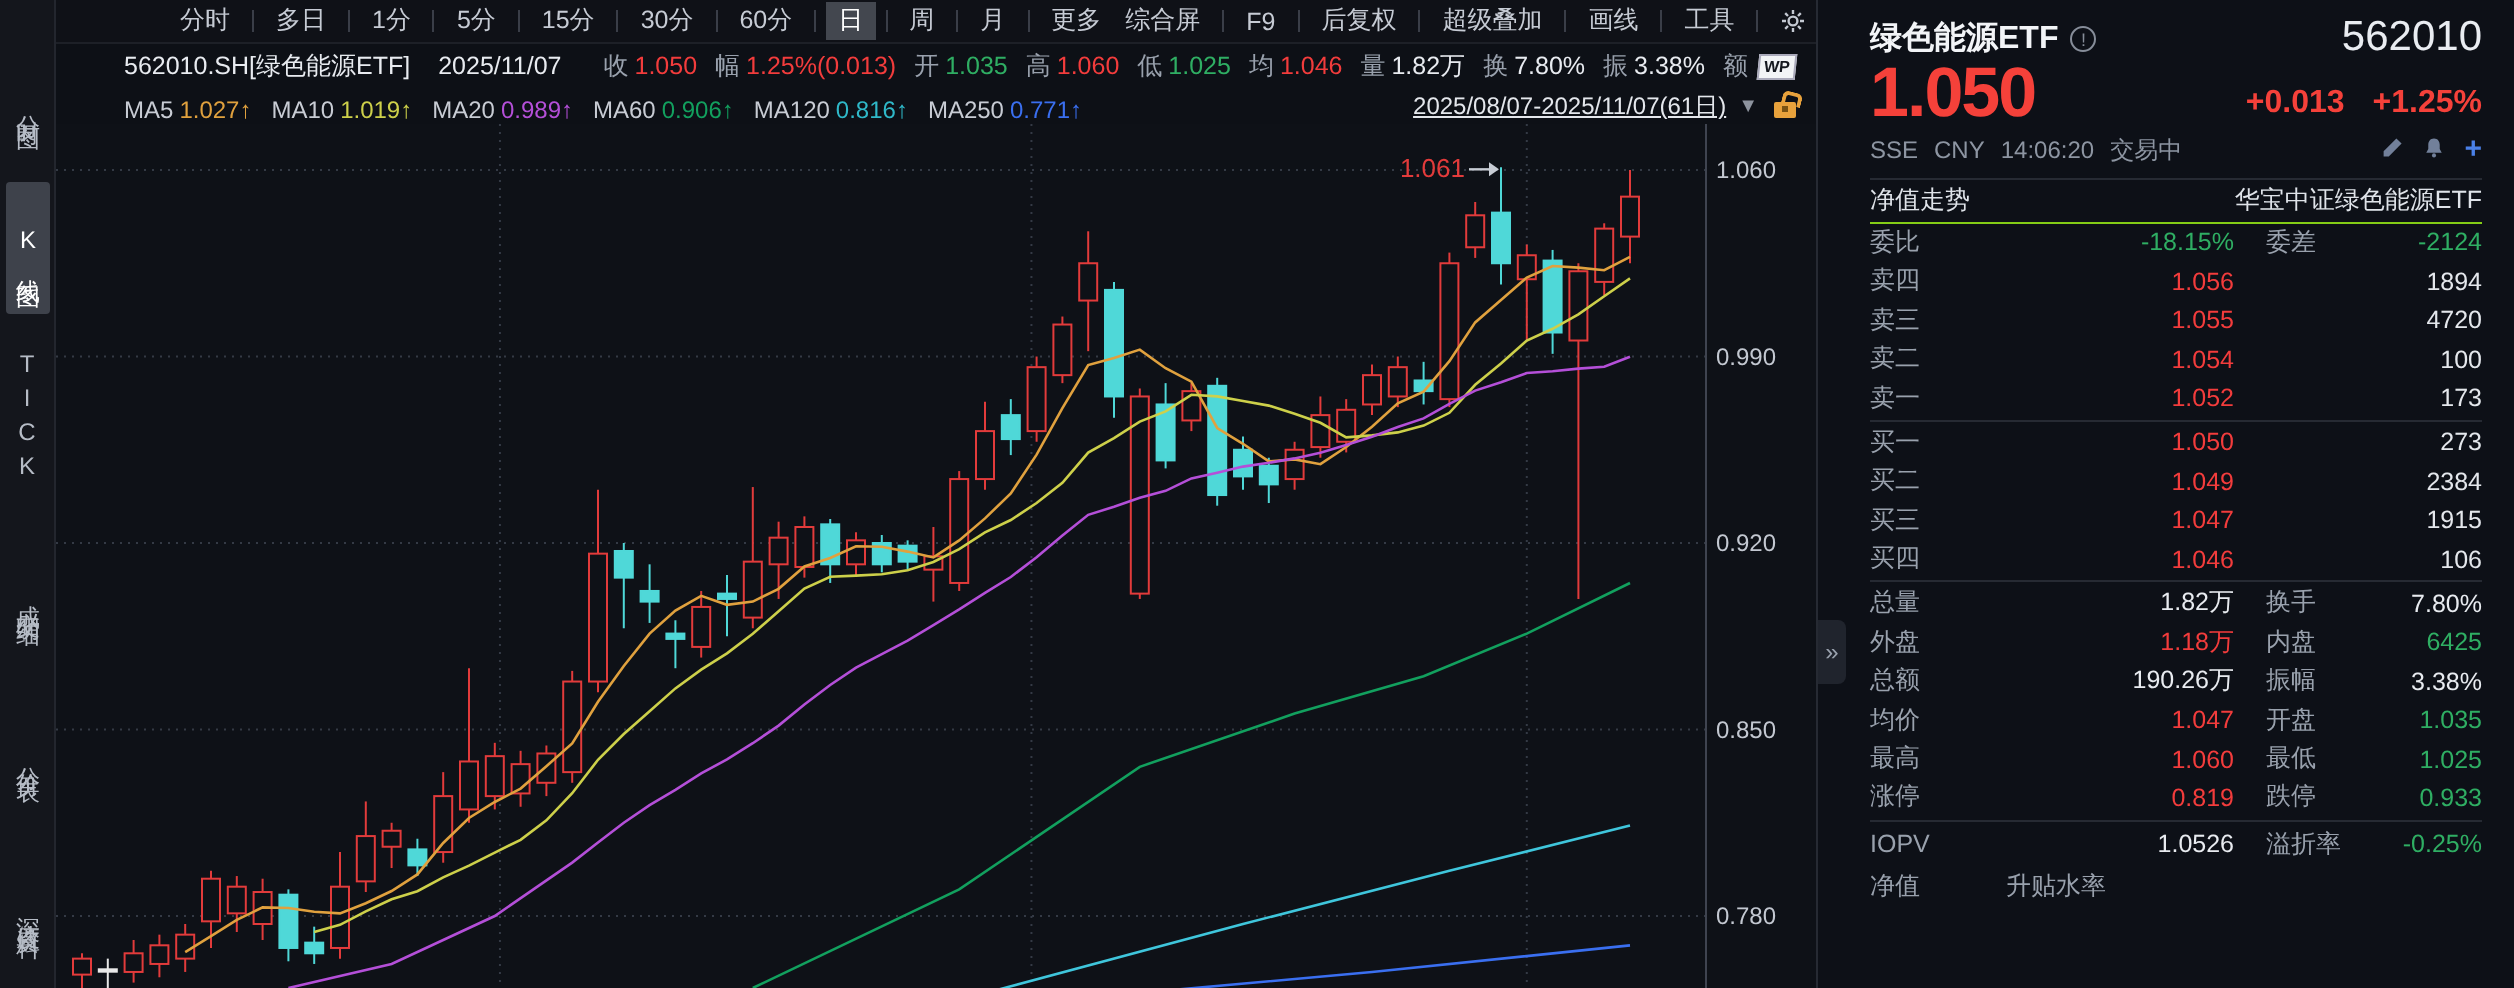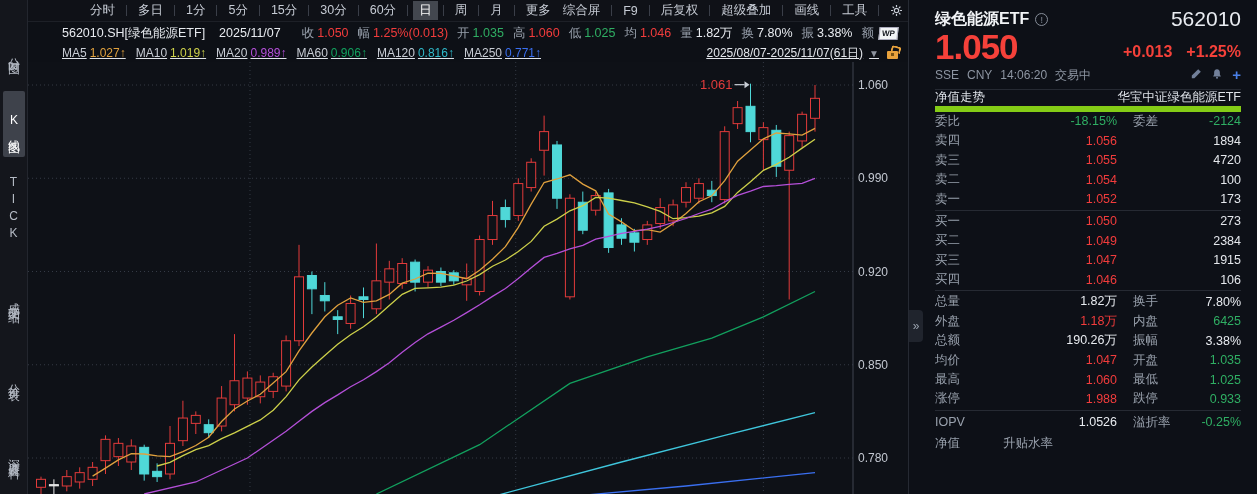--- a/index.html
+++ b/index.html
@@ -27,21 +27,21 @@
   .inforow { height:22px; display:flex; align-items:center; font-size:12.5px; padding:0 6px 0 34px; white-space:nowrap; overflow:hidden; }
   .sym { color:#e8ebf0; margin-right:14px; }
   .date { color:#e8ebf0; margin-right:12px; }
   .ilbl { color:#99a1ad; margin:0 3px 0 9px; }
   .ival { }
   .c-red { color:#f23c3c; }
   .c-green { color:#2fae63; }
   .c-white { color:#e8ebf0; }
   .wp { display:inline-block; background:#f2f4f6; color:#15181f; font-size:8px; font-weight:bold; padding:1px 2px; border:1px solid #aab; margin-left:2px; transform:skewX(-6deg); }
 
-  .marow { height:18px; display:flex; align-items:center; font-size:12px; padding:0 10px 0 34px; white-space:nowrap;text-decoration:underline; }
+  .marow { height:18px; display:flex; align-items:flex-end; font-size:12px; padding:0 10px 0 34px; white-space:nowrap; }
   .ma-item { margin-right:10px; }
   .ma-lbl { color:#c8ccd4; margin-right:3px; }
   .ma-right { margin-left:auto; display:flex; align-items:center; }
   .range { color:#e4e7ec; text-decoration:underline; cursor:pointer; }
   .tri { color:#8d939e; font-size:10px; margin:0 8px 0 6px; cursor:pointer; }
   .lock { position:relative; width:11px; height:8px; background:#e8a23c; border-radius:1px; margin-top:3px; cursor:pointer; }
   .lock:before { content:''; position:absolute; top:-5px; left:4px; width:6px; height:5px; border:2px solid #e8a23c; border-bottom:none; border-radius:3px 3px 0 0; transform:rotate(14deg); }
   .lock:after { content:''; position:absolute; top:2px; left:4px; width:3px; height:3px; background:#7a5313; }
 
   .chart { position:relative; flex:1; background:#0e1117; }
@@ -53,21 +53,21 @@
   .rp-name { font-size:16px; font-weight:bold; color:#f2f4f7; }
   .rp-info { width:13px; height:13px; border:1px solid #868d99; border-radius:50%; color:#868d99; font-size:9px; line-height:12px; text-align:center; margin-left:6px; }
   .rp-code { margin-left:auto; font-size:21px; color:#e9ecf1; }
   .rp-price-row { display:flex; align-items:flex-end; margin-top:-2px; }
   .rp-price { font-size:35px; font-weight:bold; color:#f5413a; letter-spacing:-1px; line-height:1.05; }
   .rp-chg { margin-left:auto; display:flex; gap:14px; font-size:16px; font-weight:bold; color:#f5413a; padding-bottom:5px; }
   .rp-meta { display:flex; align-items:center; color:#8d95a2; font-size:12px; margin-top:1px; padding-bottom:5px; border-bottom:1px solid #262a33; }
   .rp-meta .mi { margin-right:8px; }
   .rp-meta-icons { margin-left:auto; display:flex; align-items:center; gap:9px; }
   .plus-ic { color:#4a80e8; font-size:15px; font-weight:bold; line-height:10px; cursor:pointer; }
-  .rp-fund { display:flex; align-items:center; height:22px; border-bottom:6px solid #84cc16; color:#dfe3e9; }
+  .rp-fund { display:flex; align-items:center; height:22px; border-bottom:1px solid #84cc16; color:#dfe3e9; }
   .rp-fund .fr { margin-left:auto; }
 
   .srow { display:flex; align-items:center; height:19.4px; }
   .srow .l1 { width:52px; color:#99a1ad; }
   .srow .v1 { width:130px; text-align:right; }
   .srow .l2 { width:84px; padding-left:16px; color:#99a1ad; }
   .srow .v2 { flex:1; text-align:right; }
   .bkrow { display:flex; align-items:center; height:19.4px; }
   .bkrow .bl { width:52px; color:#99a1ad; }
   .bkrow .bp { width:130px; text-align:right; }
@@ -451,21 +451,21 @@
           <span class="v2 c-green">1.035</span>
         </div>
         <div class="srow">
           <span class="l1">最高</span>
           <span class="v1 c-red">1.060</span>
           <span class="l2">最低</span>
           <span class="v2 c-green">1.025</span>
         </div>
         <div class="srow">
           <span class="l1">涨停</span>
-          <span class="v1 c-red">1.988</span>
+          <span class="v1 c-red">0.819</span>
           <span class="l2">跌停</span>
           <span class="v2 c-green">0.933</span>
         </div>
       </div>
     <div class="sep-line"></div>
     <div id="iopv">
         <div class="srow">
           <span class="l1">IOPV</span>
           <span class="v1 c-white">1.0526</span>
           <span class="l2">溢折率</span>

